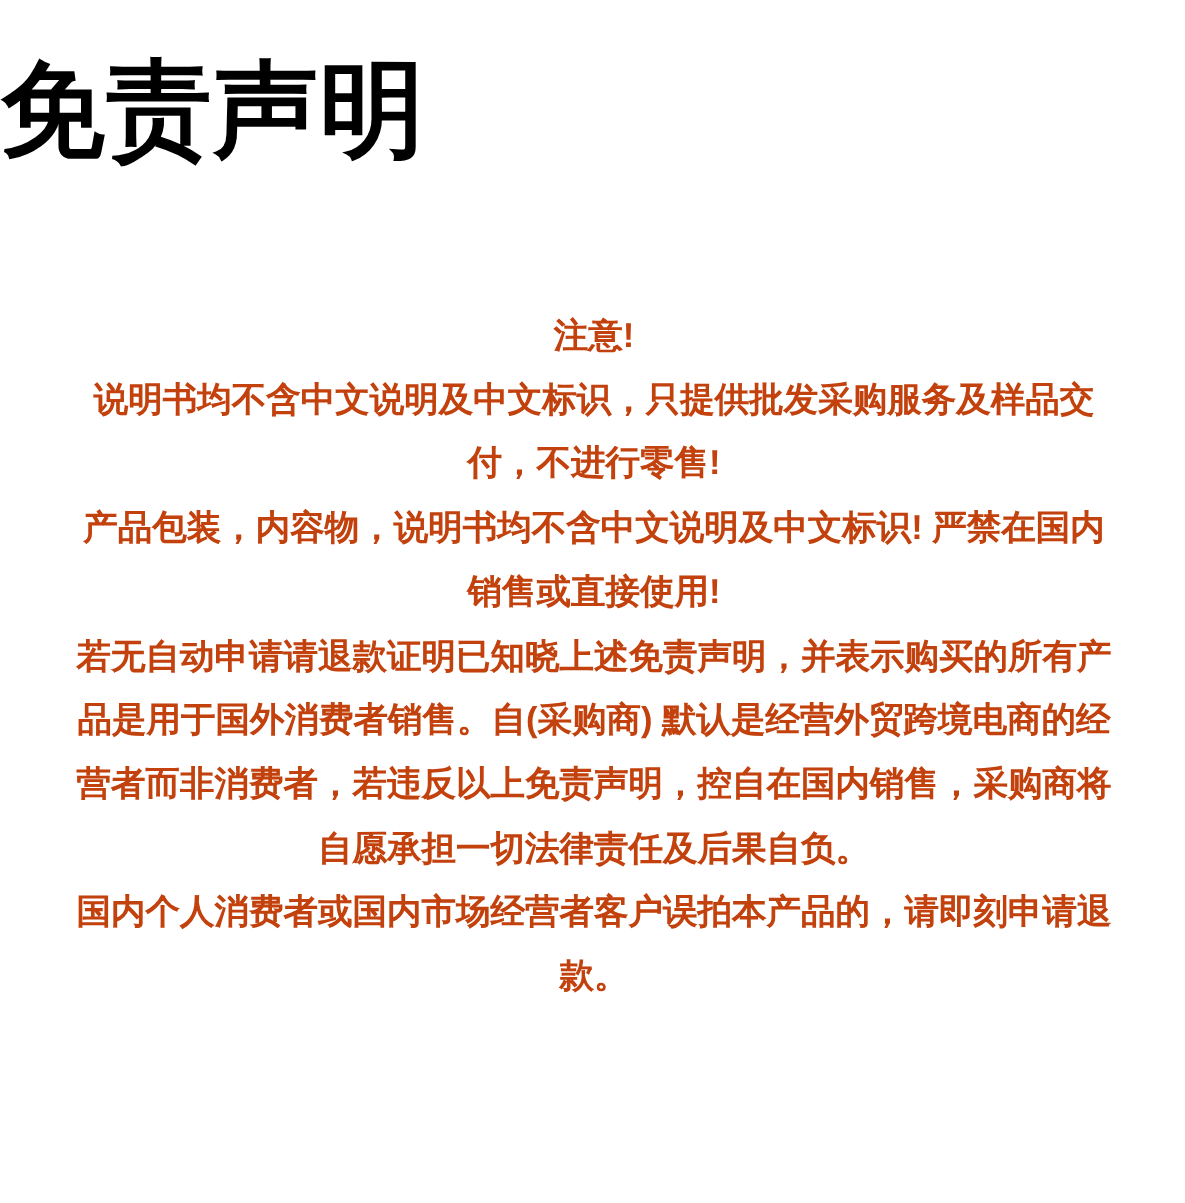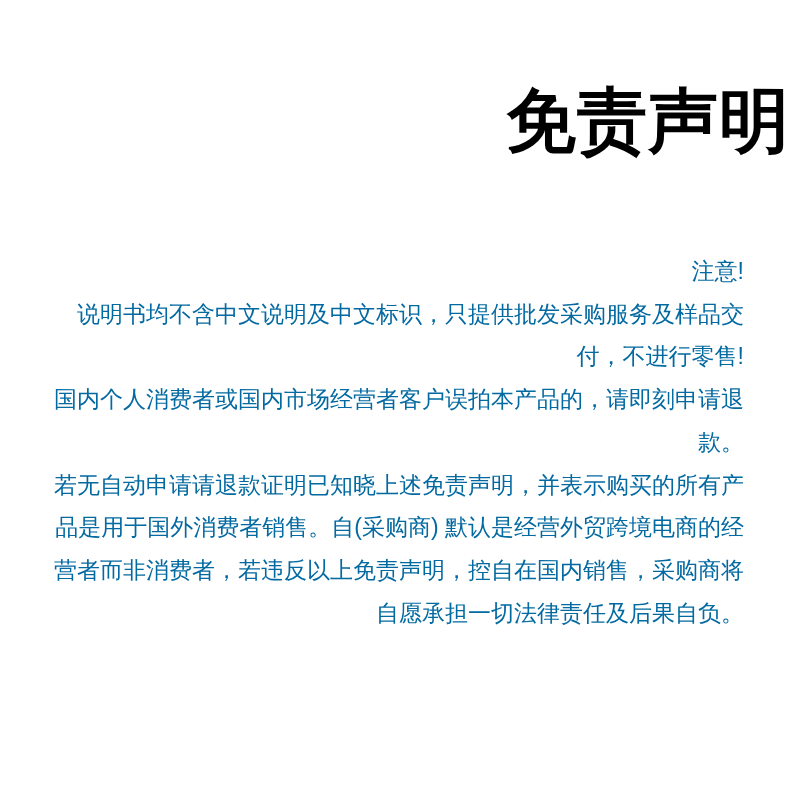--- a/index.html
+++ b/index.html
@@ -15,47 +15,48 @@
     overflow: hidden;
   }
   .page {
     width: 790px;
     height: 802px;
     background: #ffffff;
     box-sizing: border-box;
   }
   .title {
     margin: 0;
-    padding-top: 86px;
-    text-align: right;
+    padding-top: 38px;
+    text-align: left;
     font-size: 70px;
     line-height: 70px;
     font-weight: bold;
     letter-spacing: 1px;
     color: #000000;
   }
   .body-text {
     margin-top: 94px;
     padding: 0 46px 0 48px;
     font-size: 23px;
     line-height: 42.7px;
-    font-weight: normal;
-    color: #0369a1;
-    text-align: right;
+    font-weight: bold;
+    color: #c2410c;
+    text-align: center;
   }
   .body-text p {
     margin: 0;
     padding: 0;
   }
 </style>
 </head>
 <body>
 
 <div class="page">
   <h1 class="title">免责声明</h1>
 
   <div class="body-text">
     <p>注意!</p>
     <p>说明书均不含中文说明及中文标识，只提供批发采购服务及样品交付，不进行零售!</p>
+    <p>产品包装，内容物，说明书均不含中文说明及中文标识! 严禁在国内销售或直接使用!</p>
+    <p>若无自动申请请退款证明已知晓上述免责声明，并表示购买的所有产品是用于国外消费者销售。自(采购商) 默认是经营外贸跨境电商的经营者而非消费者，若违反以上免责声明，控自在国内销售，采购商将自愿承担一切法律责任及后果自负。</p>
     <p>国内个人消费者或国内市场经营者客户误拍本产品的，请即刻申请退款。</p>
-    <p>若无自动申请请退款证明已知晓上述免责声明，并表示购买的所有产品是用于国外消费者销售。自(采购商) 默认是经营外贸跨境电商的经营者而非消费者，若违反以上免责声明，控自在国内销售，采购商将自愿承担一切法律责任及后果自负。</p>
   </div>
 </div>
 
 </body></html>

